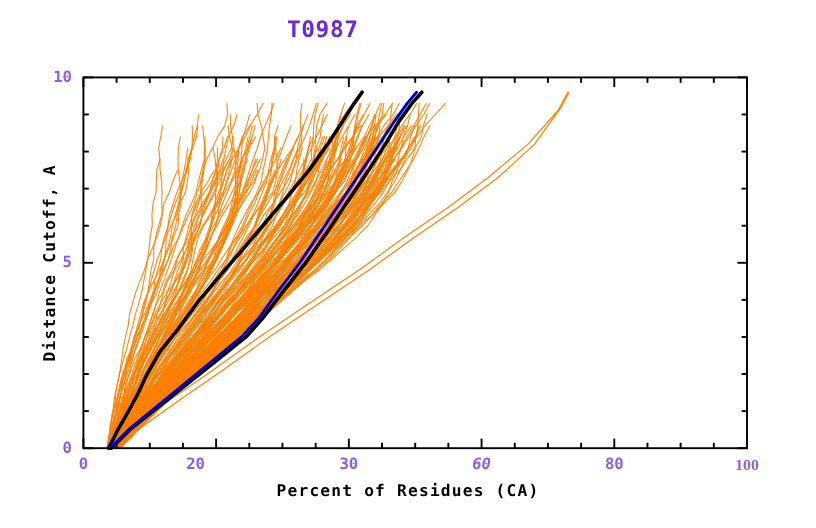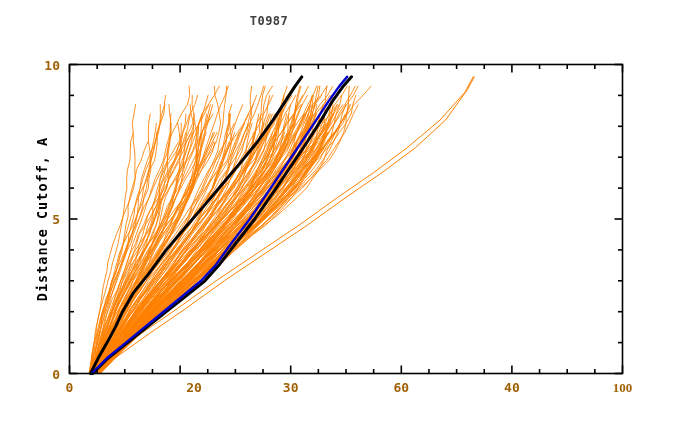--- a/index.html
+++ b/index.html
@@ -28,22 +28,22 @@
     display: block;
   }
   .chart-title {
     position: absolute;
     left: 0;
     top: 14px;
     width: 538px;
     text-align: center;
     font-family: "DejaVu Sans Mono", "Liberation Mono", monospace;
     font-weight: bold;
-    font-size: 12px;
-    color: #404040;
+    font-size: 19px;
+    color: #6d28d9;
     letter-spacing: 0.5px;
   }
   .axis-label-x {
     position: absolute;
     left: 0;
     top: 401px;
     width: 680px;
     text-align: center;
     font-family: "DejaVu Sans Mono", "Liberation Mono", monospace;
     font-weight: bold;
@@ -63,21 +63,21 @@
     font-weight: bold;
     font-size: 13.5px;
     color: #000000;
     letter-spacing: 1px;
   }
   .tick-label {
     position: absolute;
     font-family: "DejaVu Sans Mono", "Liberation Mono", monospace;
     font-weight: bold;
     font-size: 13px;
-    color: #a16207;
+    color: #8b5cf6;
   }
   .tick-label-x {
     transform: translateX(-50%);
   }
   .tick-label-y {
     transform: translateY(-50%);
     text-align: right;
   }
 </style>
 </head>
@@ -327,28 +327,29 @@
         <line x1="622.5" y1="157.20000000000002" x2="618" y2="157.20000000000002" stroke="#000000" stroke-width="1.6"></line>
         <line x1="69.5" y1="126.29999999999998" x2="74" y2="126.29999999999998" stroke="#000000" stroke-width="1.6"></line>
         <line x1="622.5" y1="126.29999999999998" x2="618" y2="126.29999999999998" stroke="#000000" stroke-width="1.6"></line>
         <line x1="69.5" y1="95.39999999999998" x2="74" y2="95.39999999999998" stroke="#000000" stroke-width="1.6"></line>
         <line x1="622.5" y1="95.39999999999998" x2="618" y2="95.39999999999998" stroke="#000000" stroke-width="1.6"></line>
         <line x1="69.5" y1="64.5" x2="77.5" y2="64.5" stroke="#000000" stroke-width="1.6"></line>
         <line x1="622.5" y1="64.5" x2="614.5" y2="64.5" stroke="#000000" stroke-width="1.6"></line>
       </g>
   </svg>
 
+  <div class="axis-label-x">Percent of Residues (CA)</div>
   <div class="axis-label-y">Distance Cutoff, A</div>
 
   <div id="xtick-labels">
       <div class="tick-label tick-label-x" style="left: 69.5px; top: 379.5px;">0</div>
-      <div class="tick-label tick-label-x" style="left: 194px; top: 379.5px;">20</div>
+      <div class="tick-label tick-label-x" style="left: 163px; top: 379.5px;">20</div>
       <div class="tick-label tick-label-x" style="left: 290.7px; top: 379.5px;">30</div>
-      <div class="tick-label tick-label-x" style="left: 401.3px; top: 379.5px;">60</div>
-      <div class="tick-label tick-label-x" style="left: 511.9px; top: 379.5px;">40</div>
+      <div class="tick-label tick-label-x" style="left: 401.3px; top: 379.5px; font-style: italic;">60</div>
+      <div class="tick-label tick-label-x" style="left: 511.9px; top: 379.5px;">80</div>
       <div class="tick-label tick-label-x" style="left: 622.5px; top: 379.5px; font-family: Liberation Serif, serif;">100</div>
     </div>
   <div id="ytick-labels">
       <div class="tick-label tick-label-y" style="left: 38px; width: 22px; top: 373.5px;">0</div>
       <div class="tick-label tick-label-y" style="left: 38px; width: 22px; top: 219px;">5</div>
       <div class="tick-label tick-label-y" style="left: 38px; width: 22px; top: 64.5px;">10</div>
     </div>
 
 </div>
 

